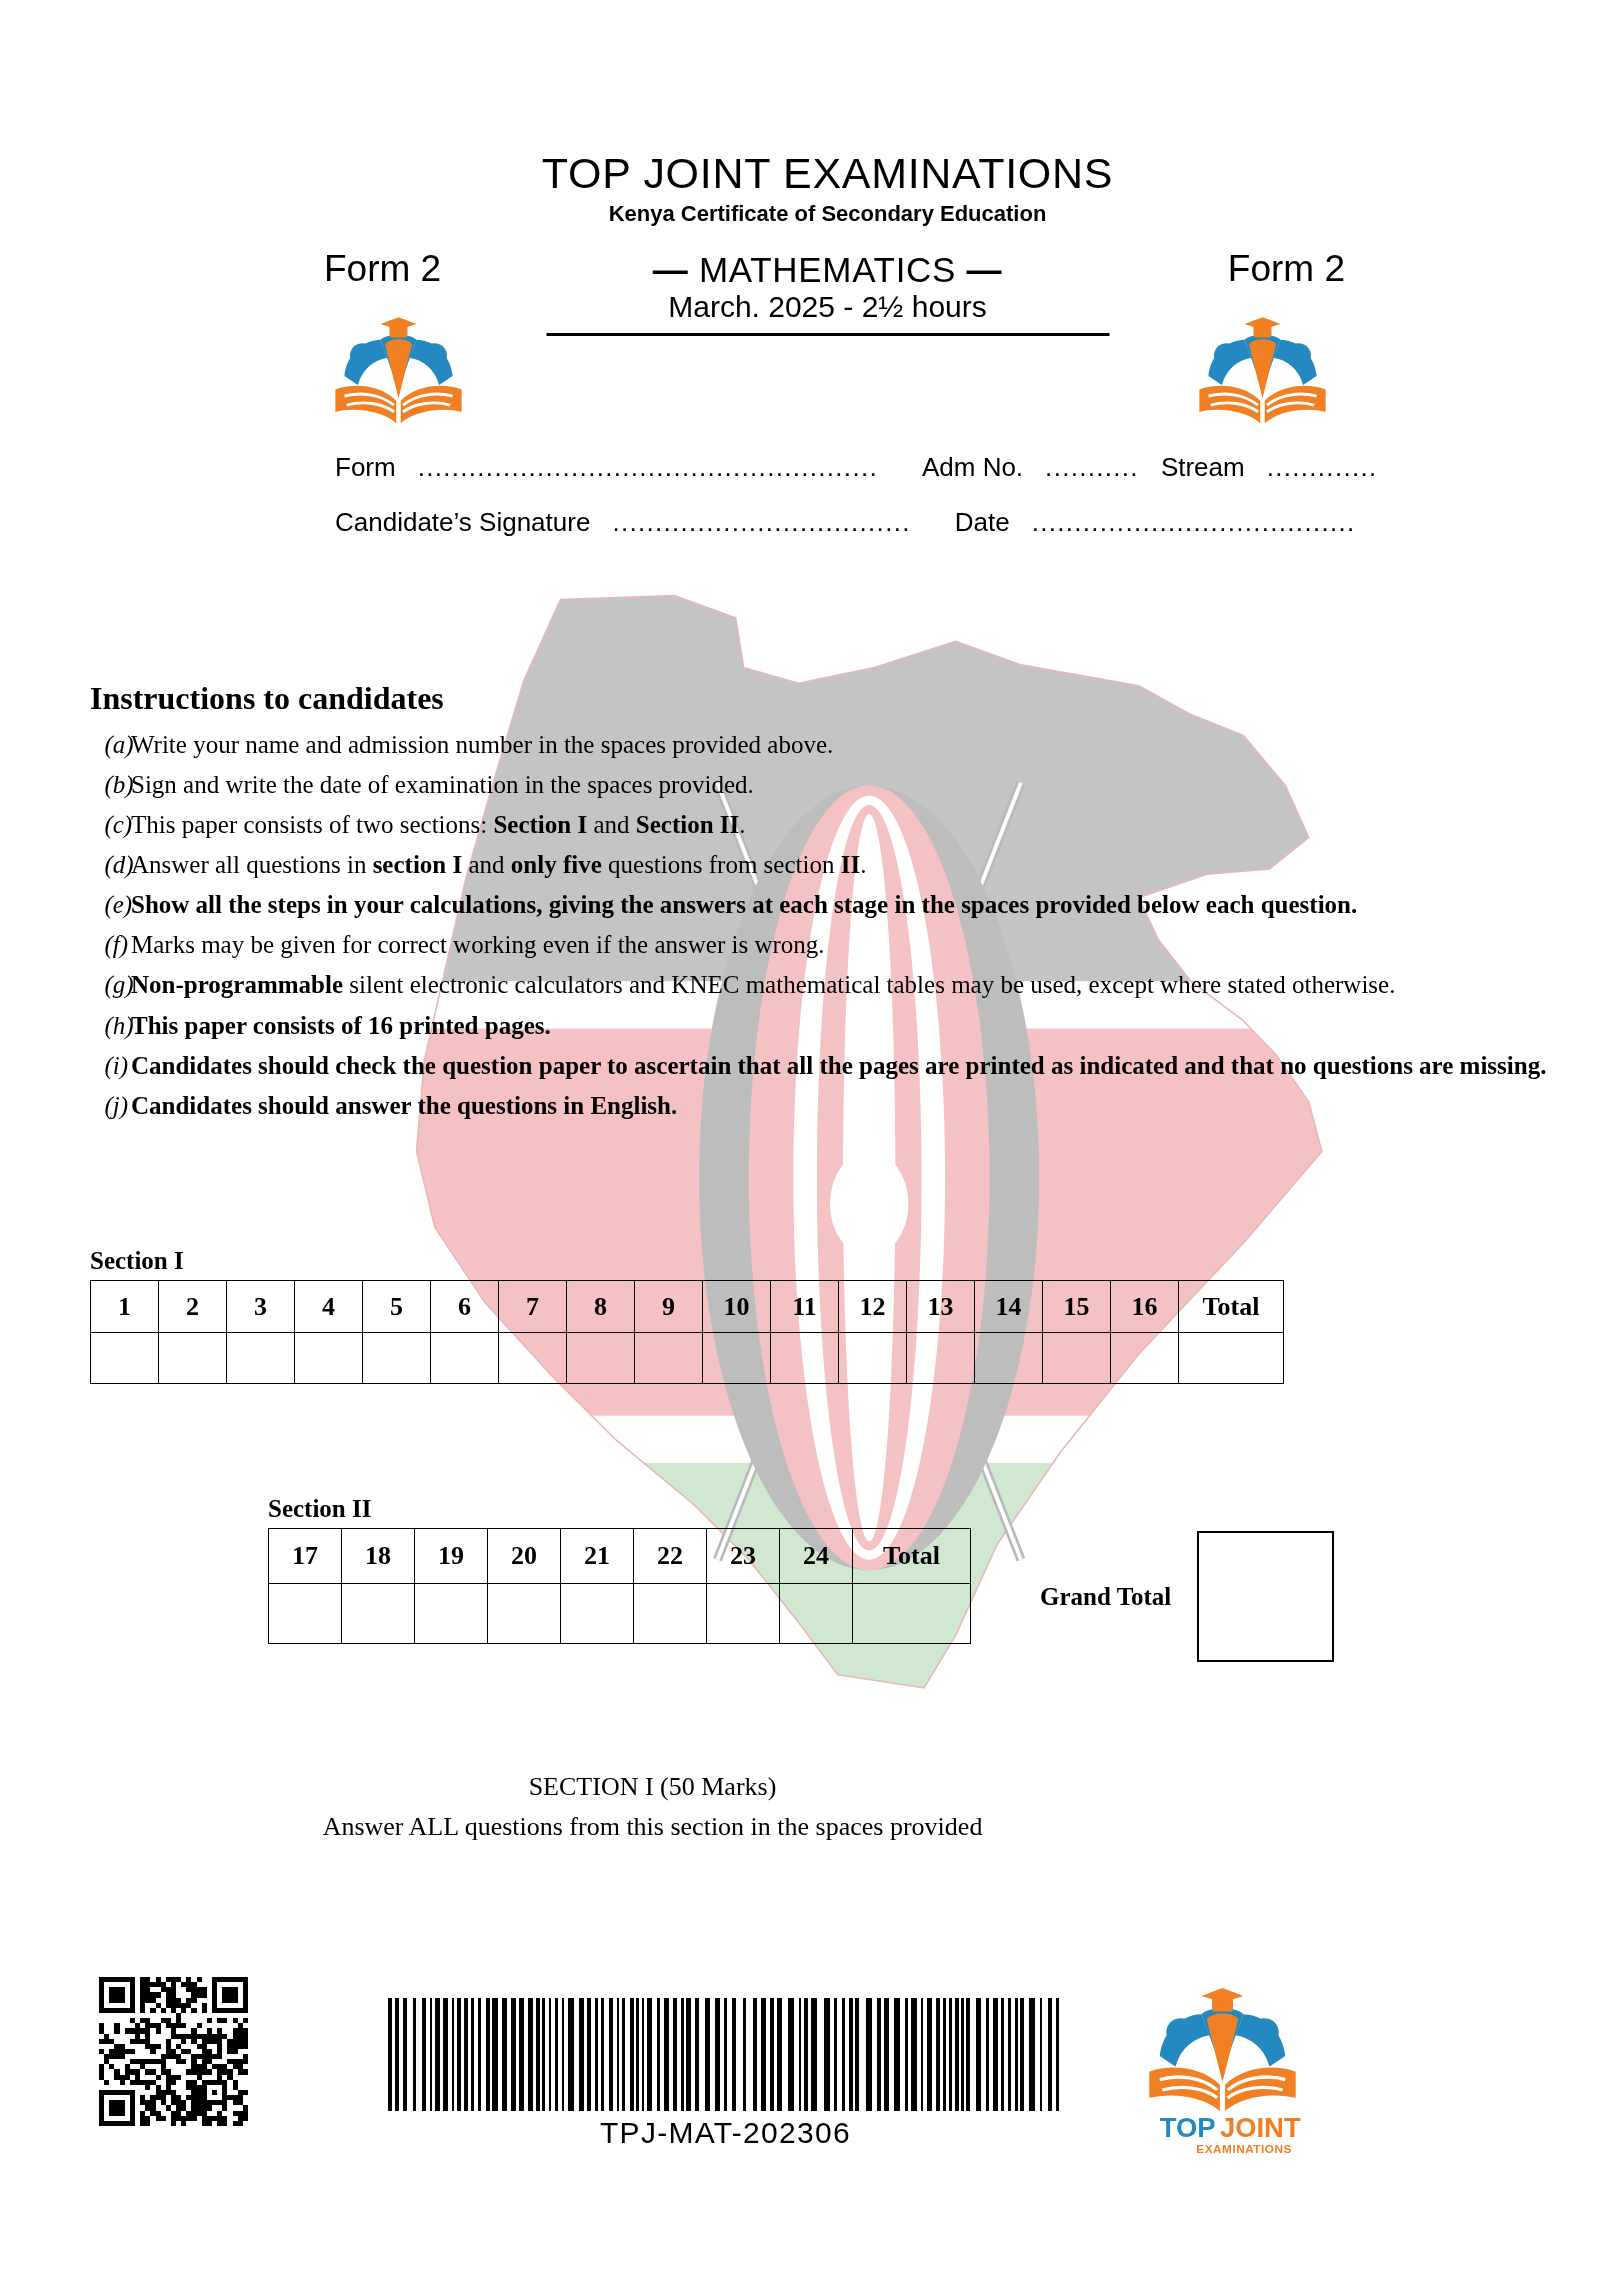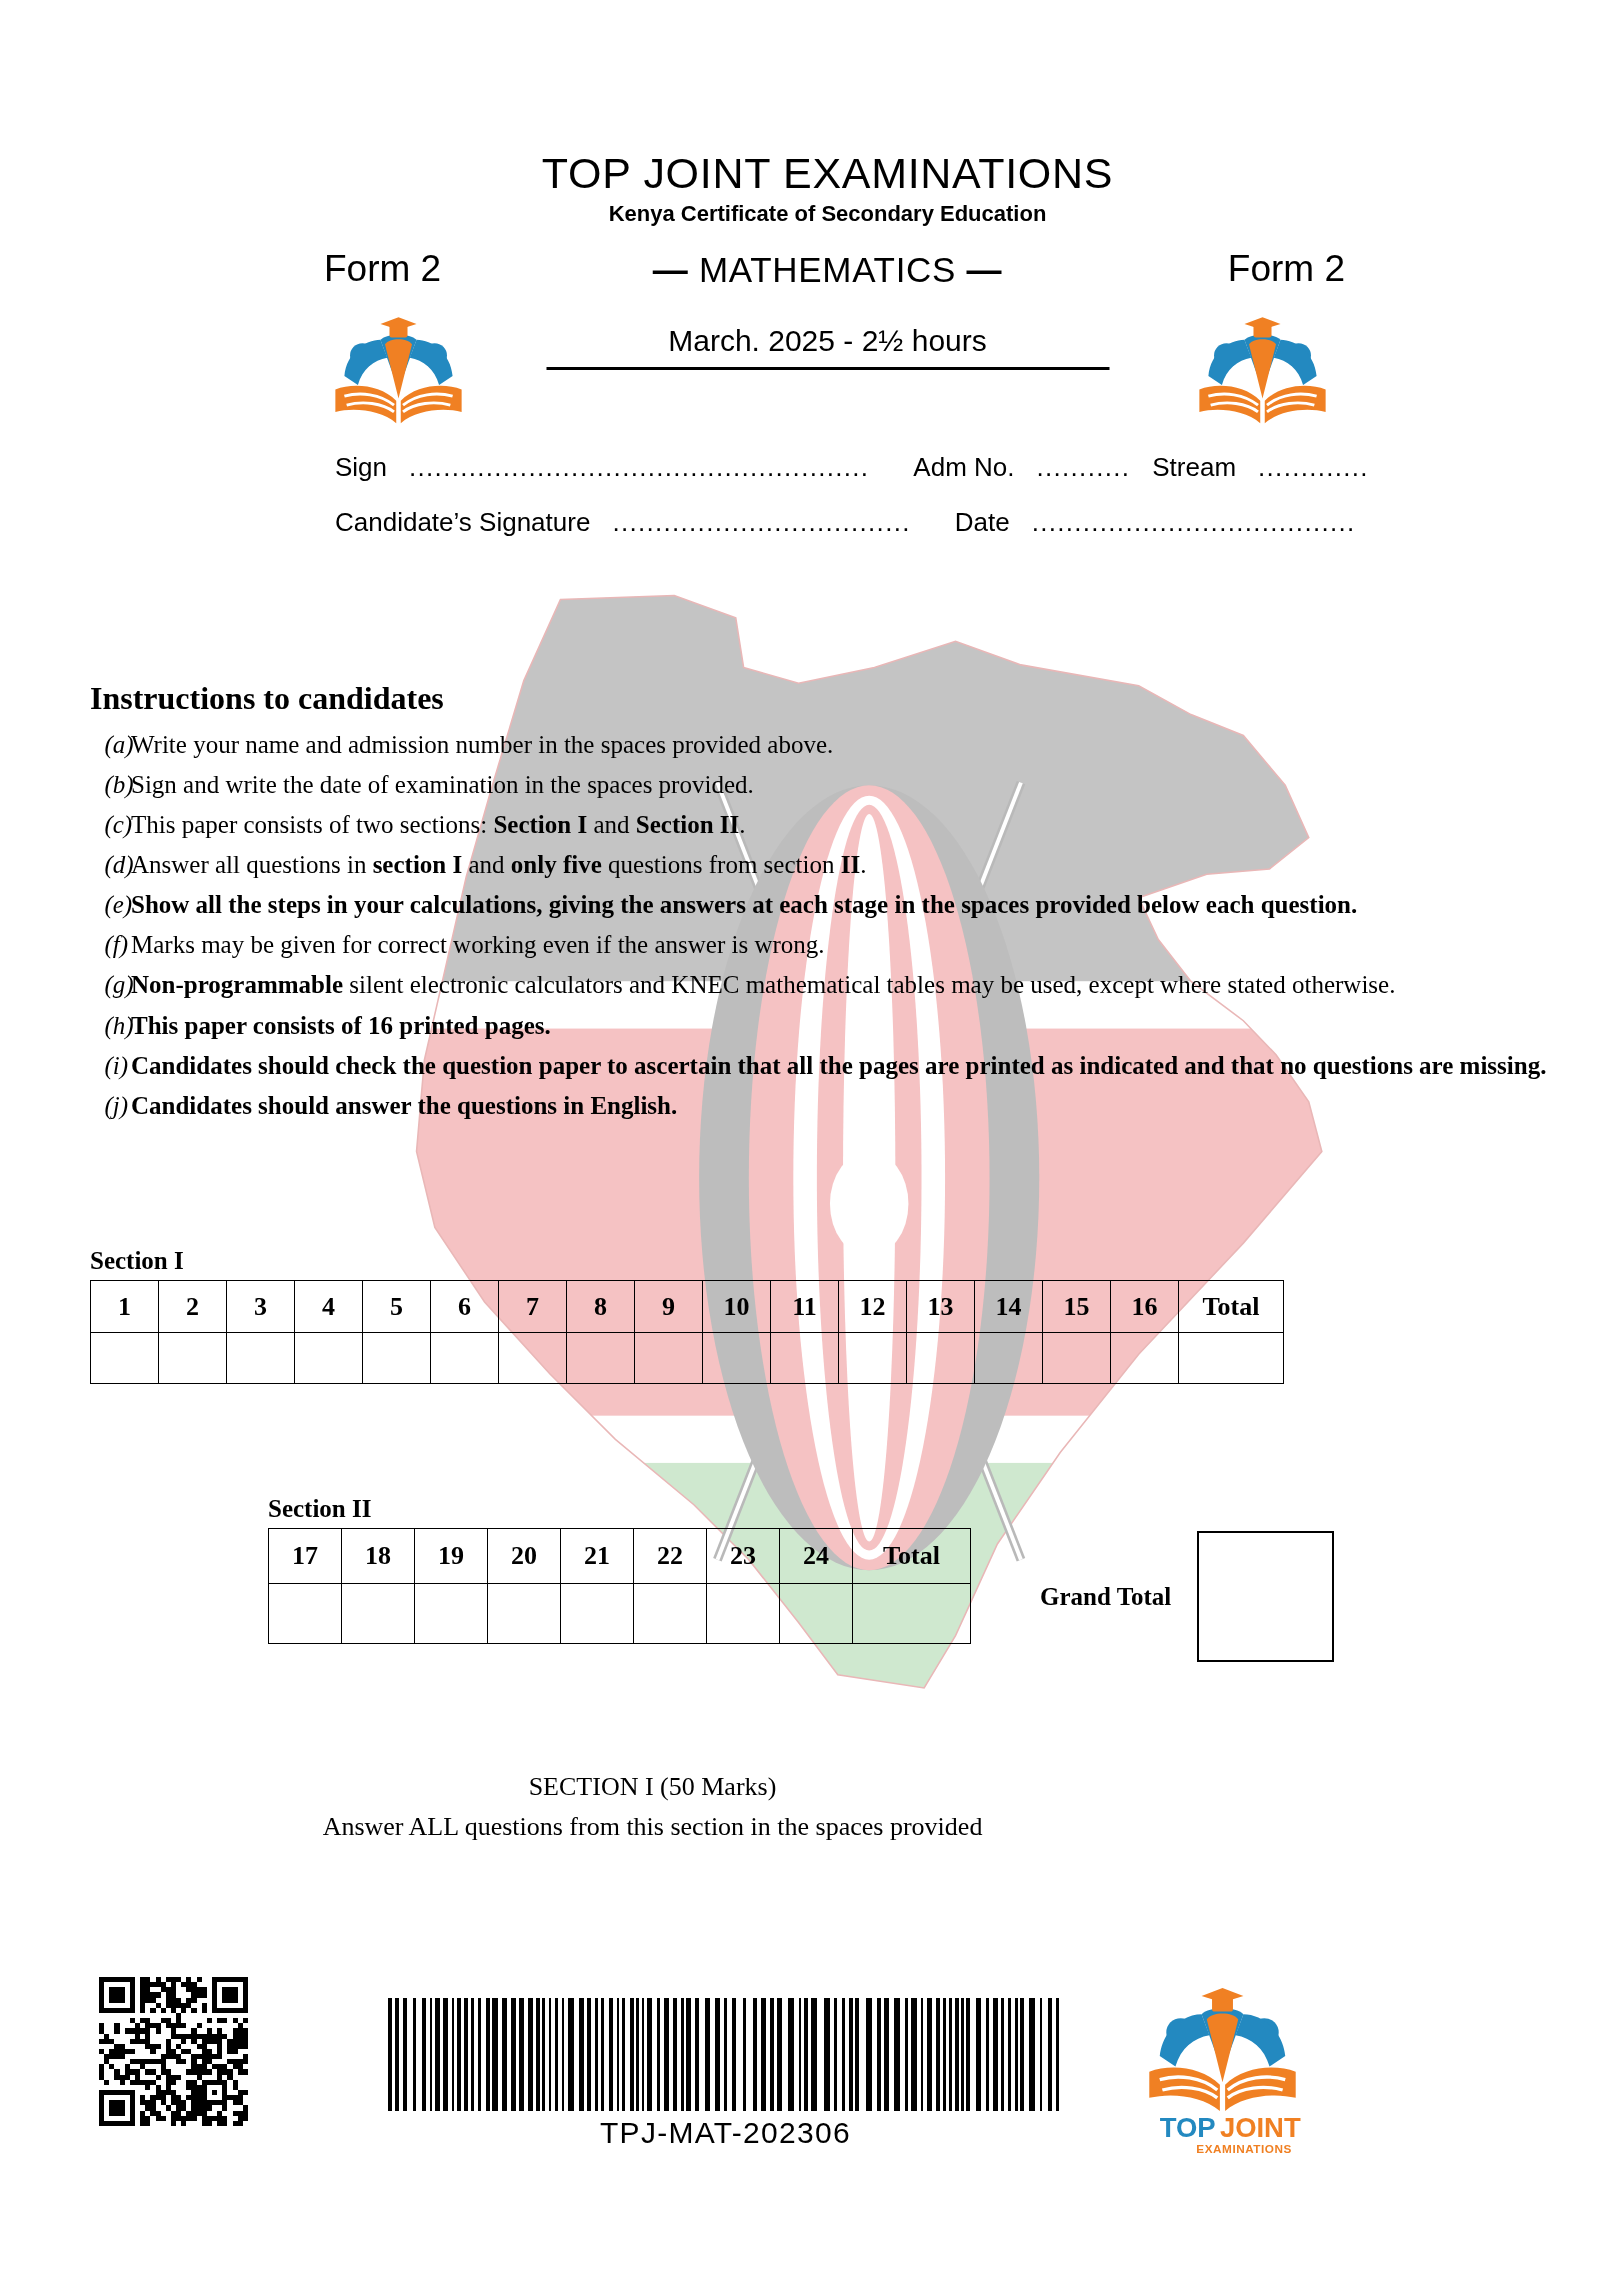--- a/index.html
+++ b/index.html
@@ -65,21 +65,20 @@
   .subject-line {
     font-family: "Liberation Sans", sans-serif;
     font-size: 35px;
     letter-spacing: 0.7px;
     white-space: nowrap;
   }
   .dash { font-weight: 700; }
   .date-line {
     font-family: "Liberation Sans", sans-serif;
     font-size: 30px;
-    margin-top: 34px;
     white-space: nowrap;
   }
   .year-hl { }
   .hdr-rule {
     width: 563px; height: 3.3px; background: #000;
     margin: 9.2px auto 0 auto;
   }
 
   
   .hdr-logo { position: absolute; width: 137px; height: 124px; top: 69px; }
@@ -281,21 +280,21 @@
         <span>March.</span>
         <span class="year-hl">2025</span>
         <span>- 2½ hours</span>
       </div>
       <div class="hdr-rule"></div>
     </div>
   </div>
 
   <div class="id-lines">
     <div class="id-row">
-      <span class="id-lbl">Sign</span>
+      <span class="id-lbl">Form</span>
       <span class="sp"></span>
       <span class="dots">......................................................</span>
       <span class="sp"></span>
         <span class="sp"></span>
       <span class="id-lbl">Adm No.</span>
       <span class="sp"></span>
       <span class="dots">...........</span>
       <span class="sp"></span>
       <span class="id-lbl">Stream</span>
       <span class="sp"></span>

